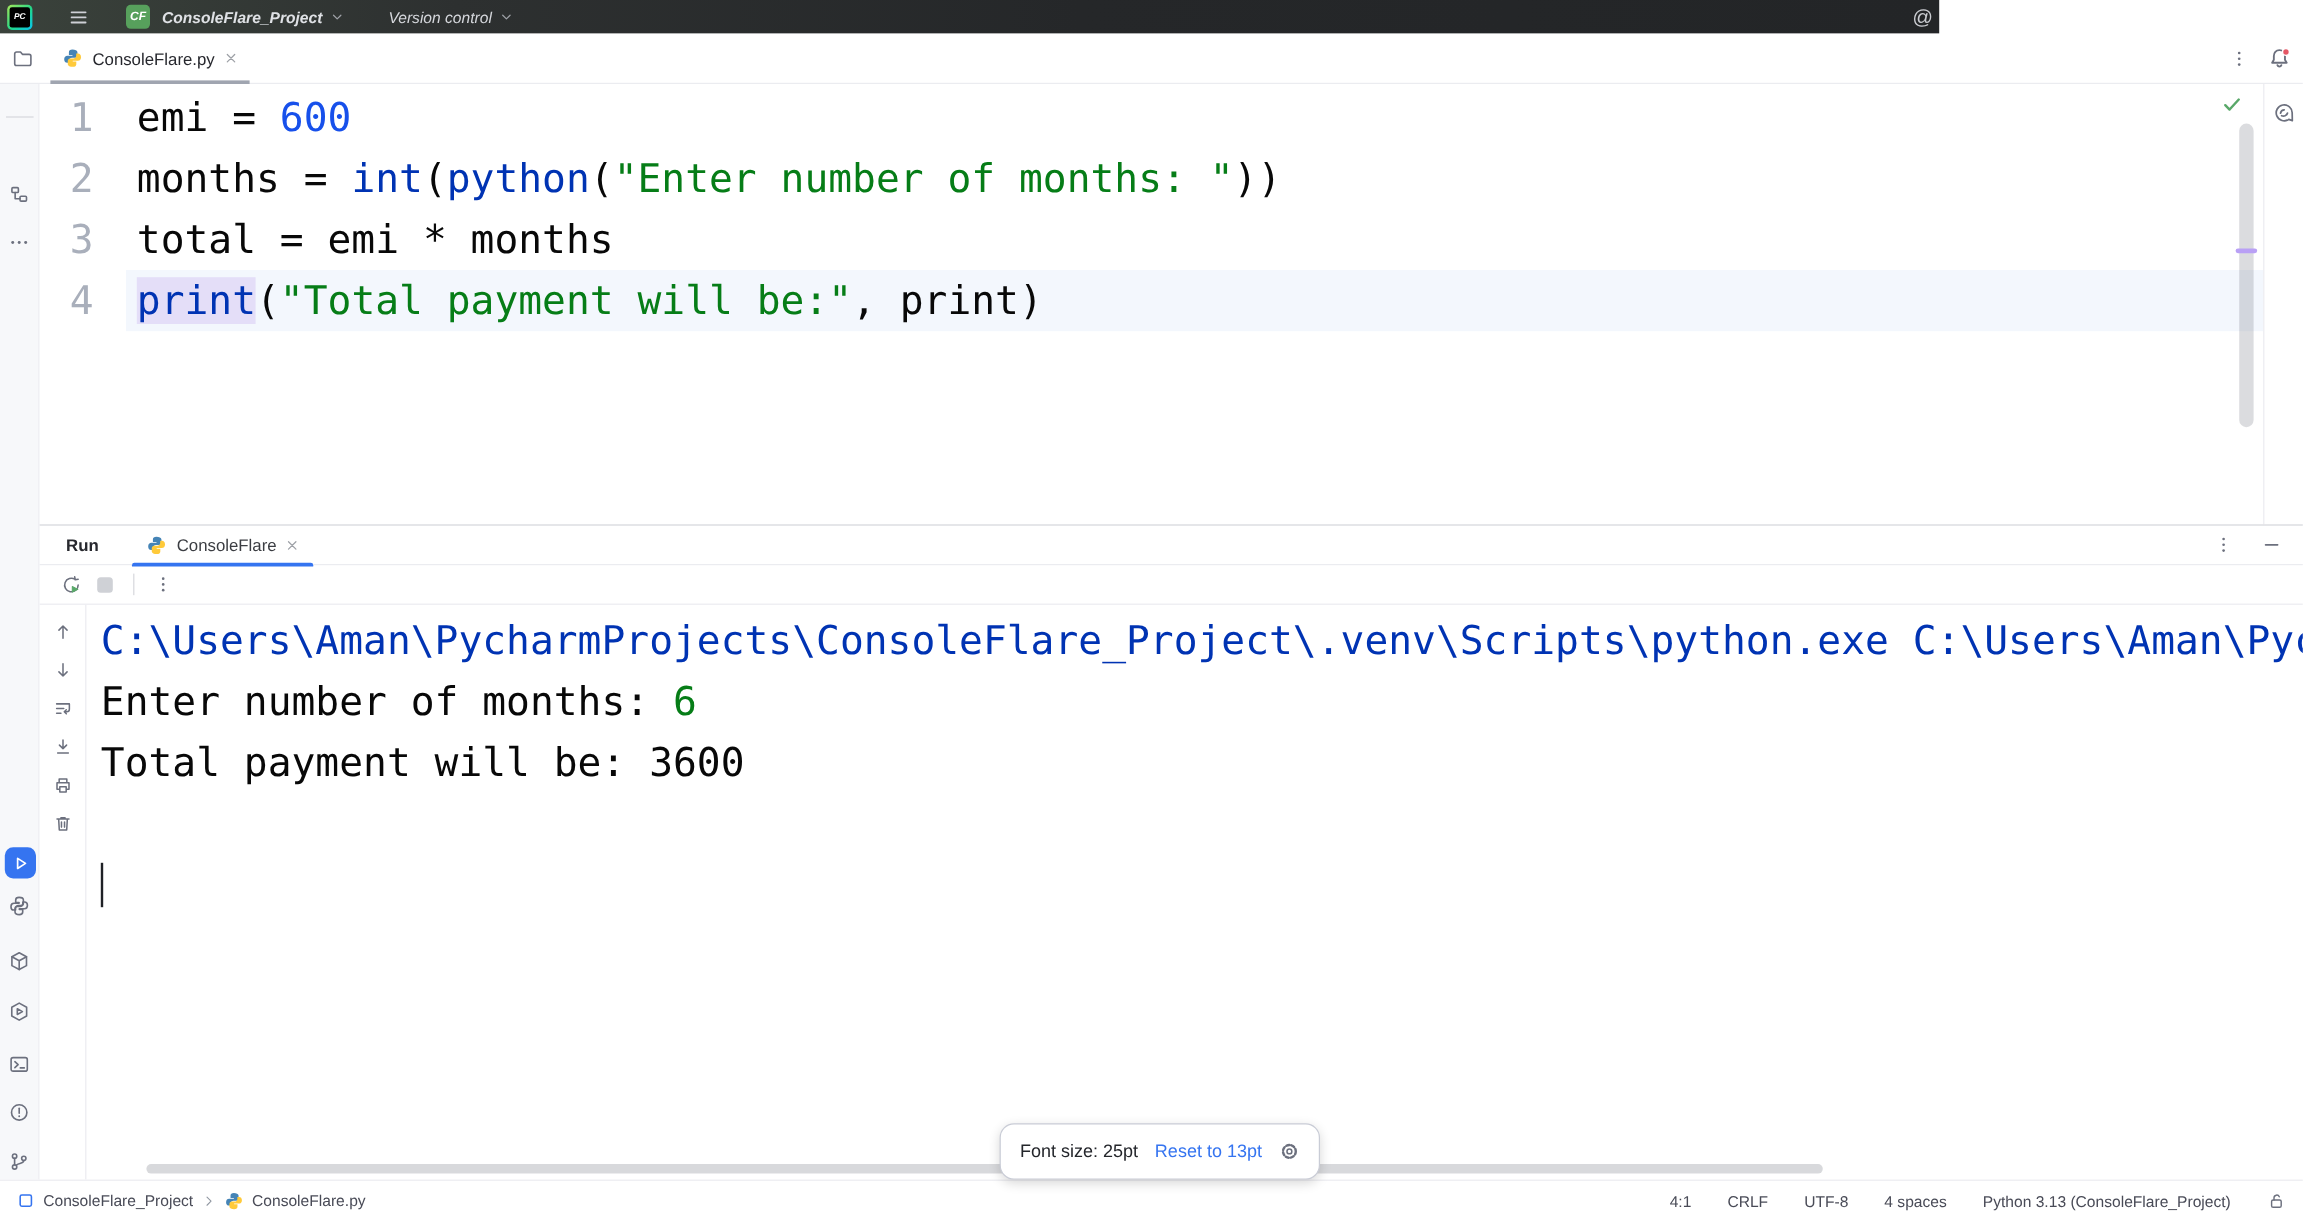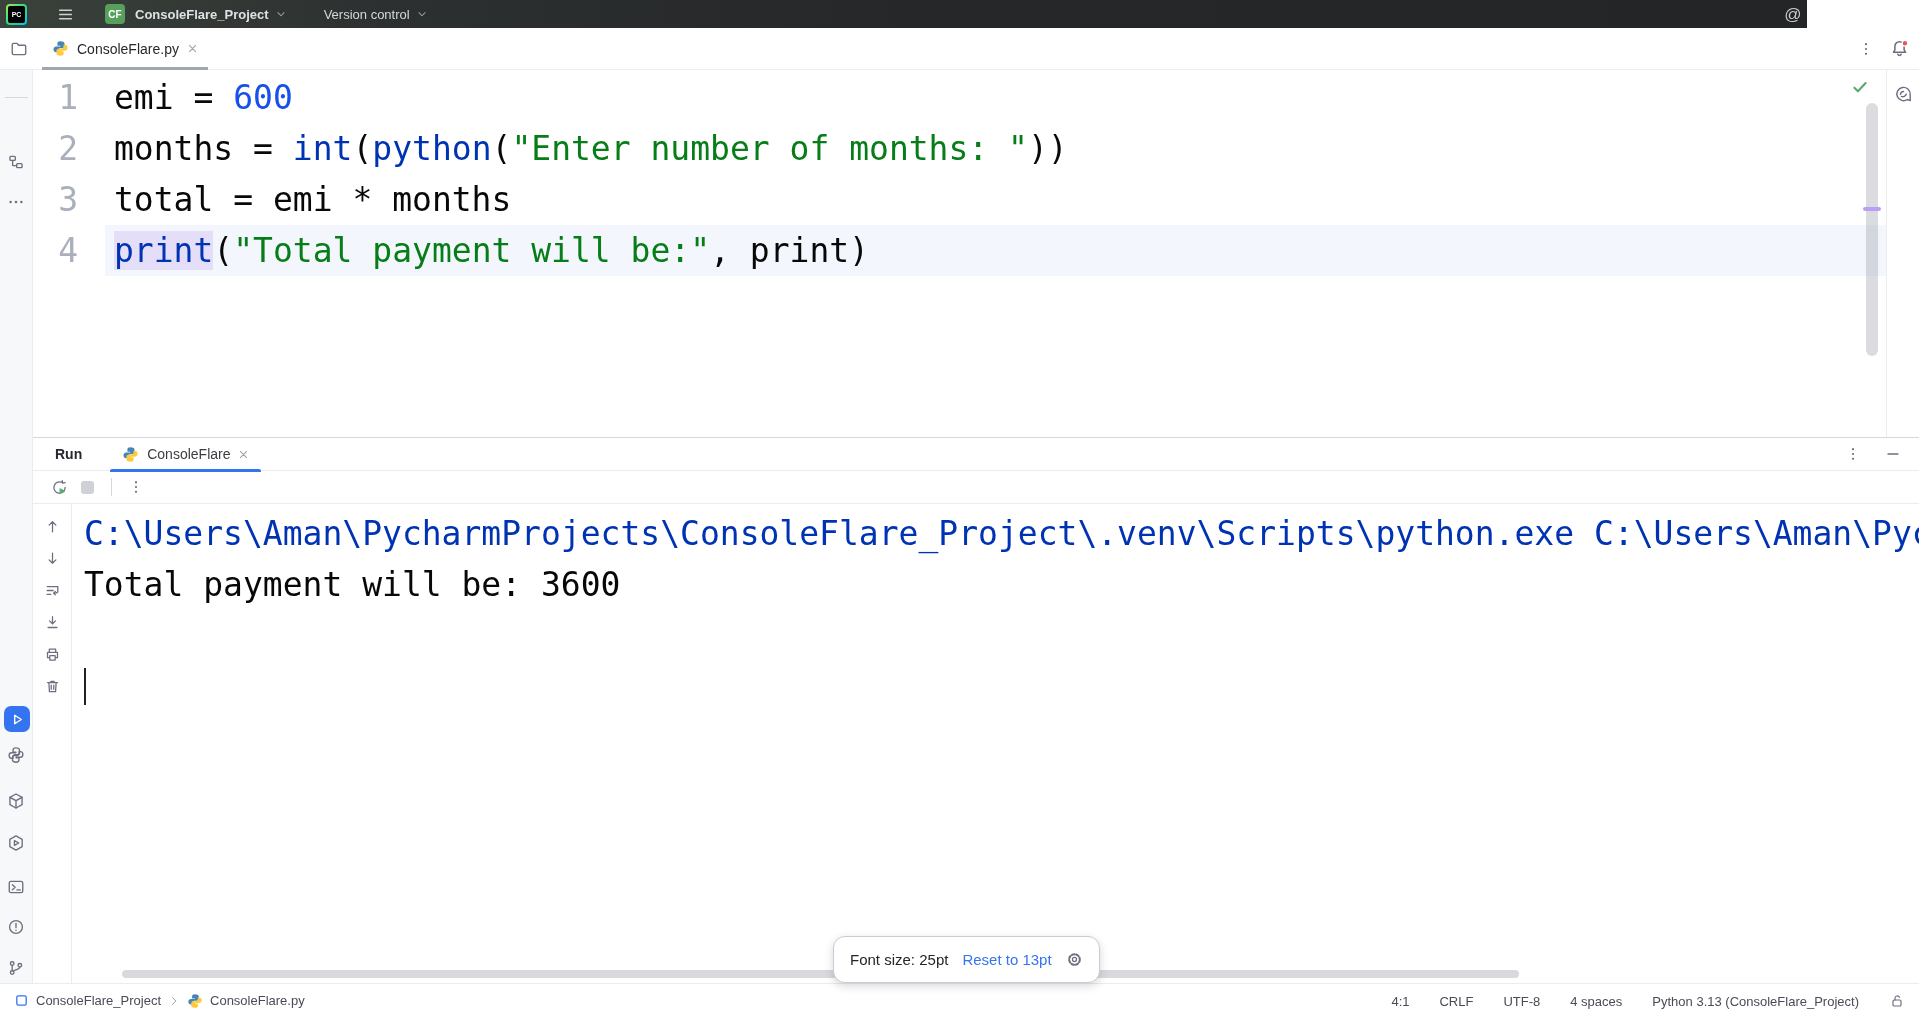--- a/index.html
+++ b/index.html
@@ -3,23 +3,23 @@
 <meta charset="utf-8">
 <style>
   * { margin:0; padding:0; box-sizing:border-box; }
   html,body { width:1919px; height:1017px; }
   body { position:relative; overflow:hidden; background:#fff;
          font-family:"Liberation Sans", sans-serif; color:#27282e; }
   svg { fill:none; stroke:#6c707e; stroke-width:1.2; stroke-linecap:round; stroke-linejoin:round; display:block; }
   .mono { font-family:"DejaVu Sans Mono", monospace; }
 
   
-  #titlebar { position:absolute; top:0; left:0; width:1807px; height:28px;
+  #titlebar { position:absolute; top:0; left:0; width:1616px; height:28px;
     background:linear-gradient(90deg,#3a423b 0px,#2d3030 380px,#252729 900px,#232527 100%);
-    display:flex; align-items:center; color:#dfe1e5; font-size:13px; }
+    display:flex; align-items:center; color:#dfe1e5; font-size:13px;font-style:italic; }
   .tb-left { display:flex; align-items:center; }
   .app-logo { width:21px; height:21px; margin-left:6px; border-radius:4px; padding:2px;
     background:linear-gradient(135deg,#a5e85a,#21d789 55%,#07c3f2); }
   .app-logo-inner { width:100%; height:100%; background:#000; border-radius:2px; color:#fff;
     font-size:7px; font-weight:bold; display:flex; align-items:center; justify-content:center; }
   .burger { margin-left:24px; }
   .proj-chip { width:20px; height:20px; margin-left:26px; border-radius:4px; background:#57a05c;
     color:#fff; font-size:10px; font-weight:bold; display:flex; align-items:center; justify-content:center; }
   .tb-btn { display:flex; align-items:center; gap:5px; height:28px; padding:0 6px; cursor:default; }
   .proj-name { margin-left:4px; font-weight:bold; }
@@ -406,20 +406,21 @@
           </svg>
       </div>
       <div class="cg-ico">
         <svg width="17" height="17" viewBox="0 0 16 16">
             <path d="M3.3 4.3h9.4M6.4 4.3v-1h3.2v1M4.6 4.3l.5 8.5h5.8l.5-8.5M6.8 6.6v4M9.2 6.6v4"></path>
           </svg>
       </div>
     </div>
     <div id="console" class="mono">
         <div class="cline"><span class="tok-system">C:\Users\Aman\PycharmProjects\ConsoleFlare_Project\.venv\Scripts\python.exe C:\Users\Aman\Pych</span></div>
+        <div class="cline"><span class="tok-plain">Enter number of months: </span><span class="tok-input">6</span></div>
         <div class="cline"><span class="tok-plain">Total payment will be: 3600</span></div>
         <div class="cline"></div>
         <div class="cline"><span class="caret"></span></div>
       </div>
   </div>
   <div class="hscroll"></div>
 </div>
 
 <div id="font-tooltip">
   <span>Font size: 25pt</span>

